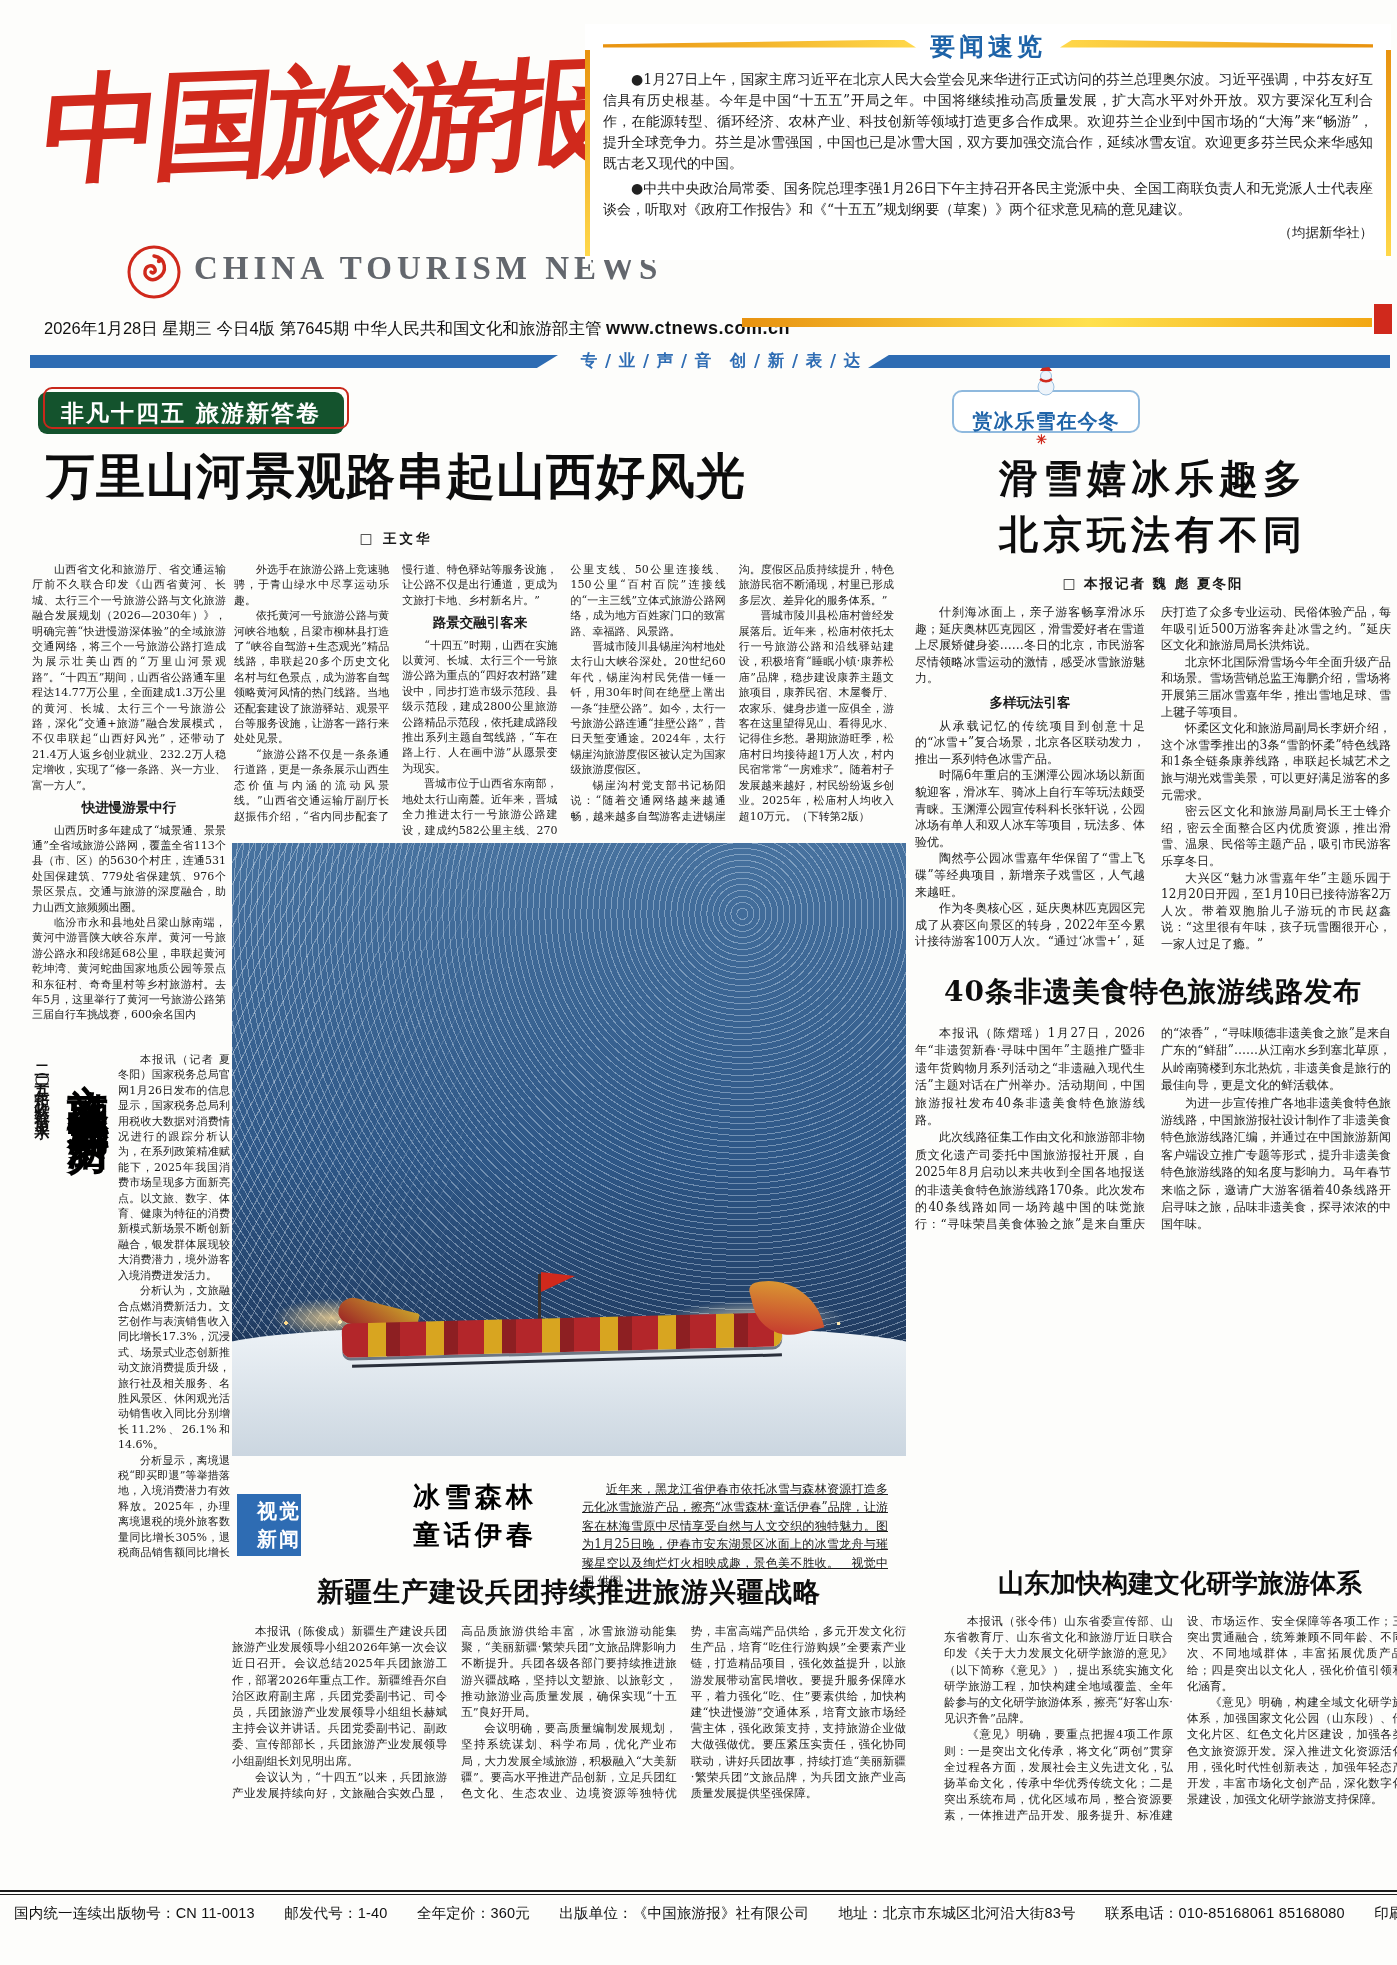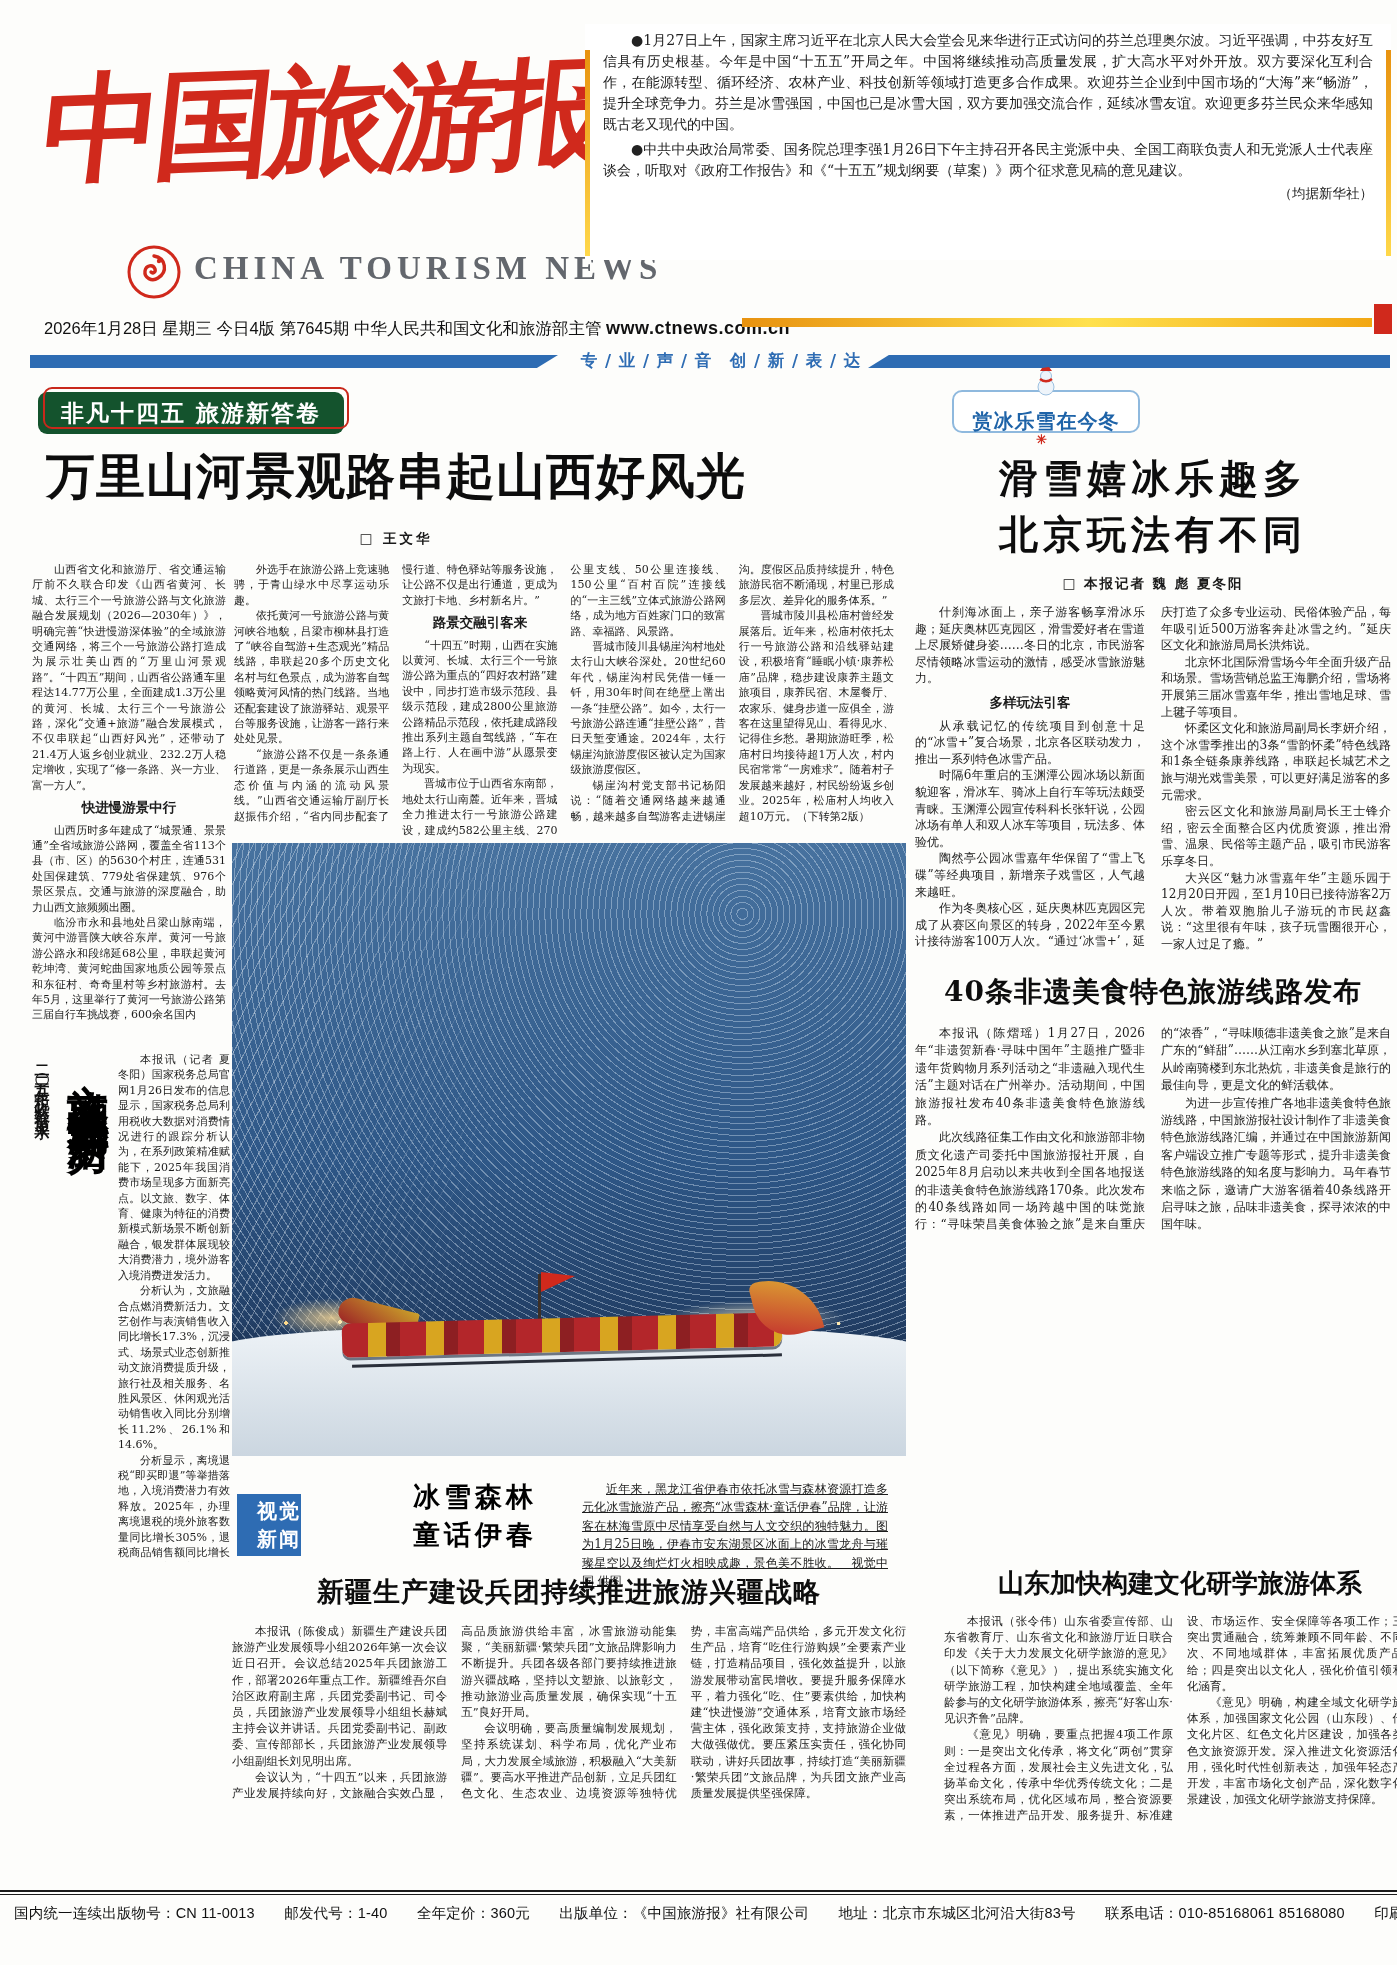--- a/index.html
+++ b/index.html
@@ -162,20 +162,25 @@
   </div>
   <div class="eng-title" data-name="masthead-english-title">CHINA TOURISM NEWS</div>
   <div class="dateline" data-name="dateline">
     <span data-name="dateline-text">2026年1月28日 星期三  今日4版  第7645期  中华人民共和国文化和旅游部主管</span>
     <b data-name="website-link">www.ctnews.com.cn</b>
   </div>
 
   <div class="newsbox" data-name="news-flash-box">
     <div class="goldbar gl" data-name="gold-border-left"></div>
     <div class="goldbar gr" data-name="gold-border-right"></div>
+    <div class="nb-titlerow" data-name="news-flash-title-row">
+      <div class="nb-wedge" data-name="gold-wedge-left"></div>
+      <div class="nb-title" data-name="news-flash-title">要闻速览</div>
+      <div class="nb-wedge rev" data-name="gold-wedge-right"></div>
+    </div>
     <div class="nb-body" data-name="news-flash-body">
         <p class="para blt">●1月27日上午，国家主席习近平在北京人民大会堂会见来华进行正式访问的芬兰总理奥尔波。习近平强调，中芬友好互信具有历史根基。今年是中国“十五五”开局之年。中国将继续推动高质量发展，扩大高水平对外开放。双方要深化互利合作，在能源转型、循环经济、农林产业、科技创新等领域打造更多合作成果。欢迎芬兰企业到中国市场的“大海”来“畅游”，提升全球竞争力。芬兰是冰雪强国，中国也已是冰雪大国，双方要加强交流合作，延续冰雪友谊。欢迎更多芬兰民众来华感知既古老又现代的中国。</p>
         <p class="para blt">●中共中央政治局常委、国务院总理李强1月26日下午主持召开各民主党派中央、全国工商联负责人和无党派人士代表座谈会，听取对《政府工作报告》和《“十五五”规划纲要（草案）》两个征求意见稿的意见建议。</p>
       </div>
     <div class="nb-src" data-name="news-flash-source">（均据新华社）</div>
   </div>
 
   <div class="gold-underline" data-name="gold-underline"></div>
   <div class="red-corner" data-name="red-corner-block"></div>
   <div class="slogan-row" data-name="slogan-row">

